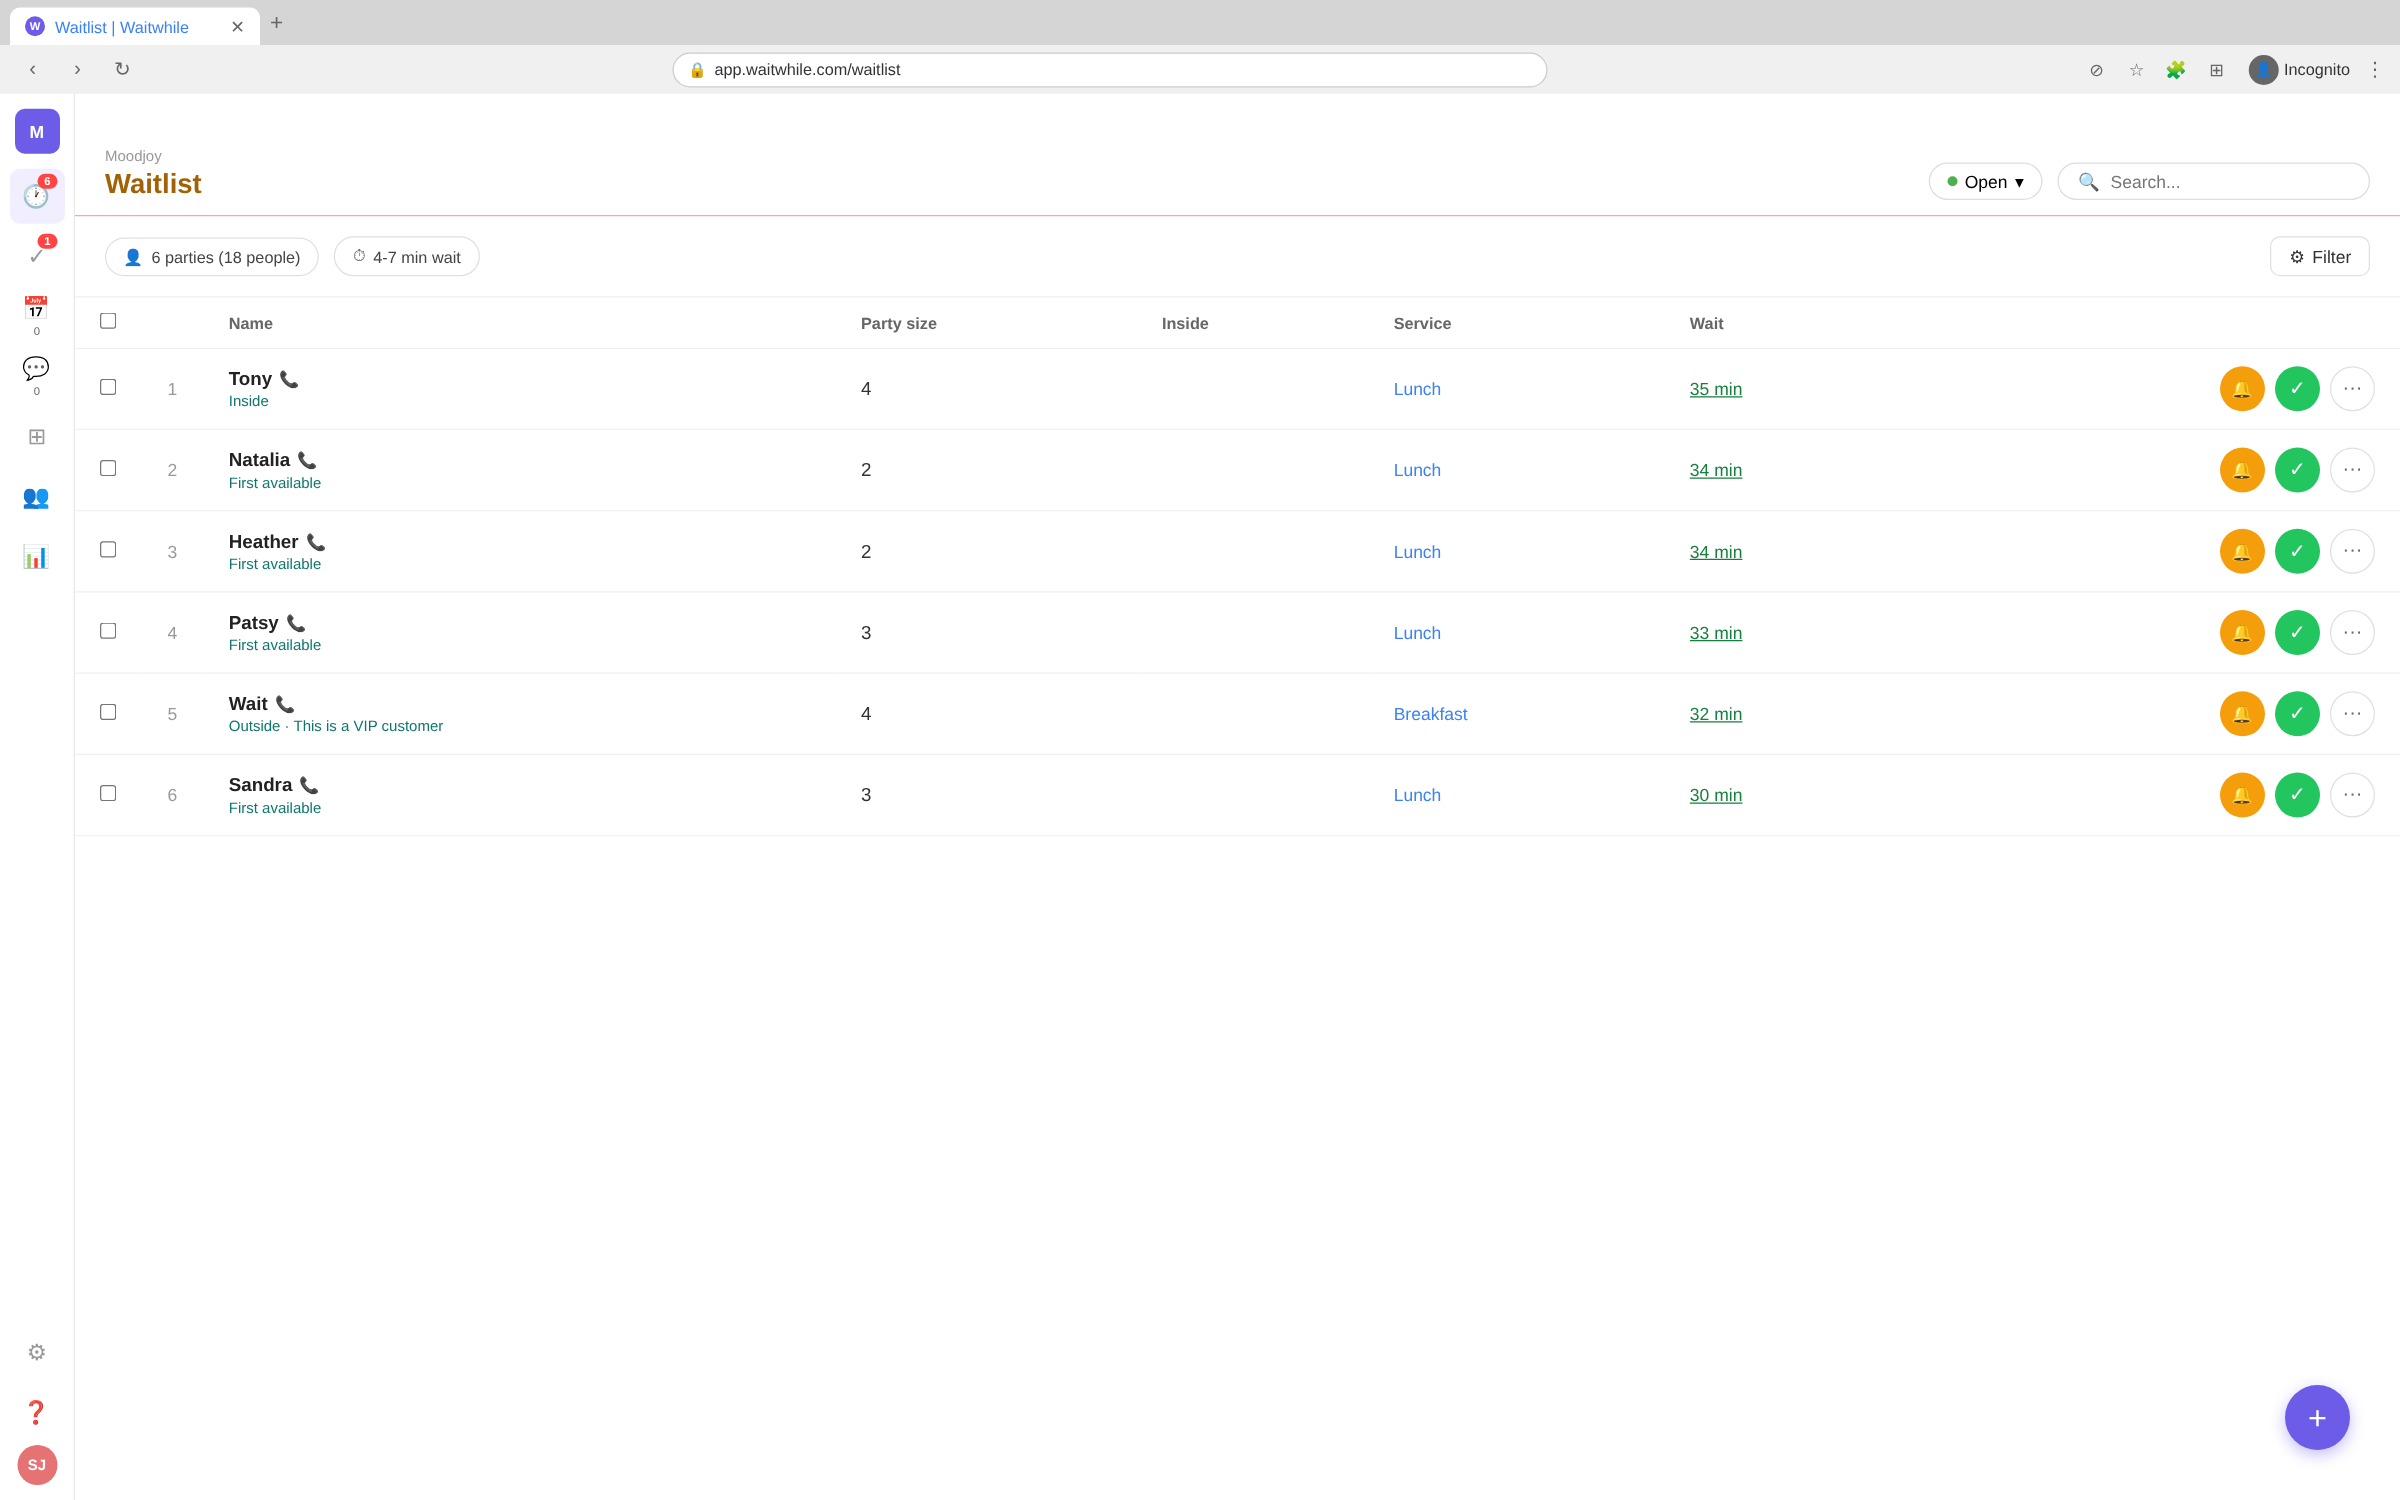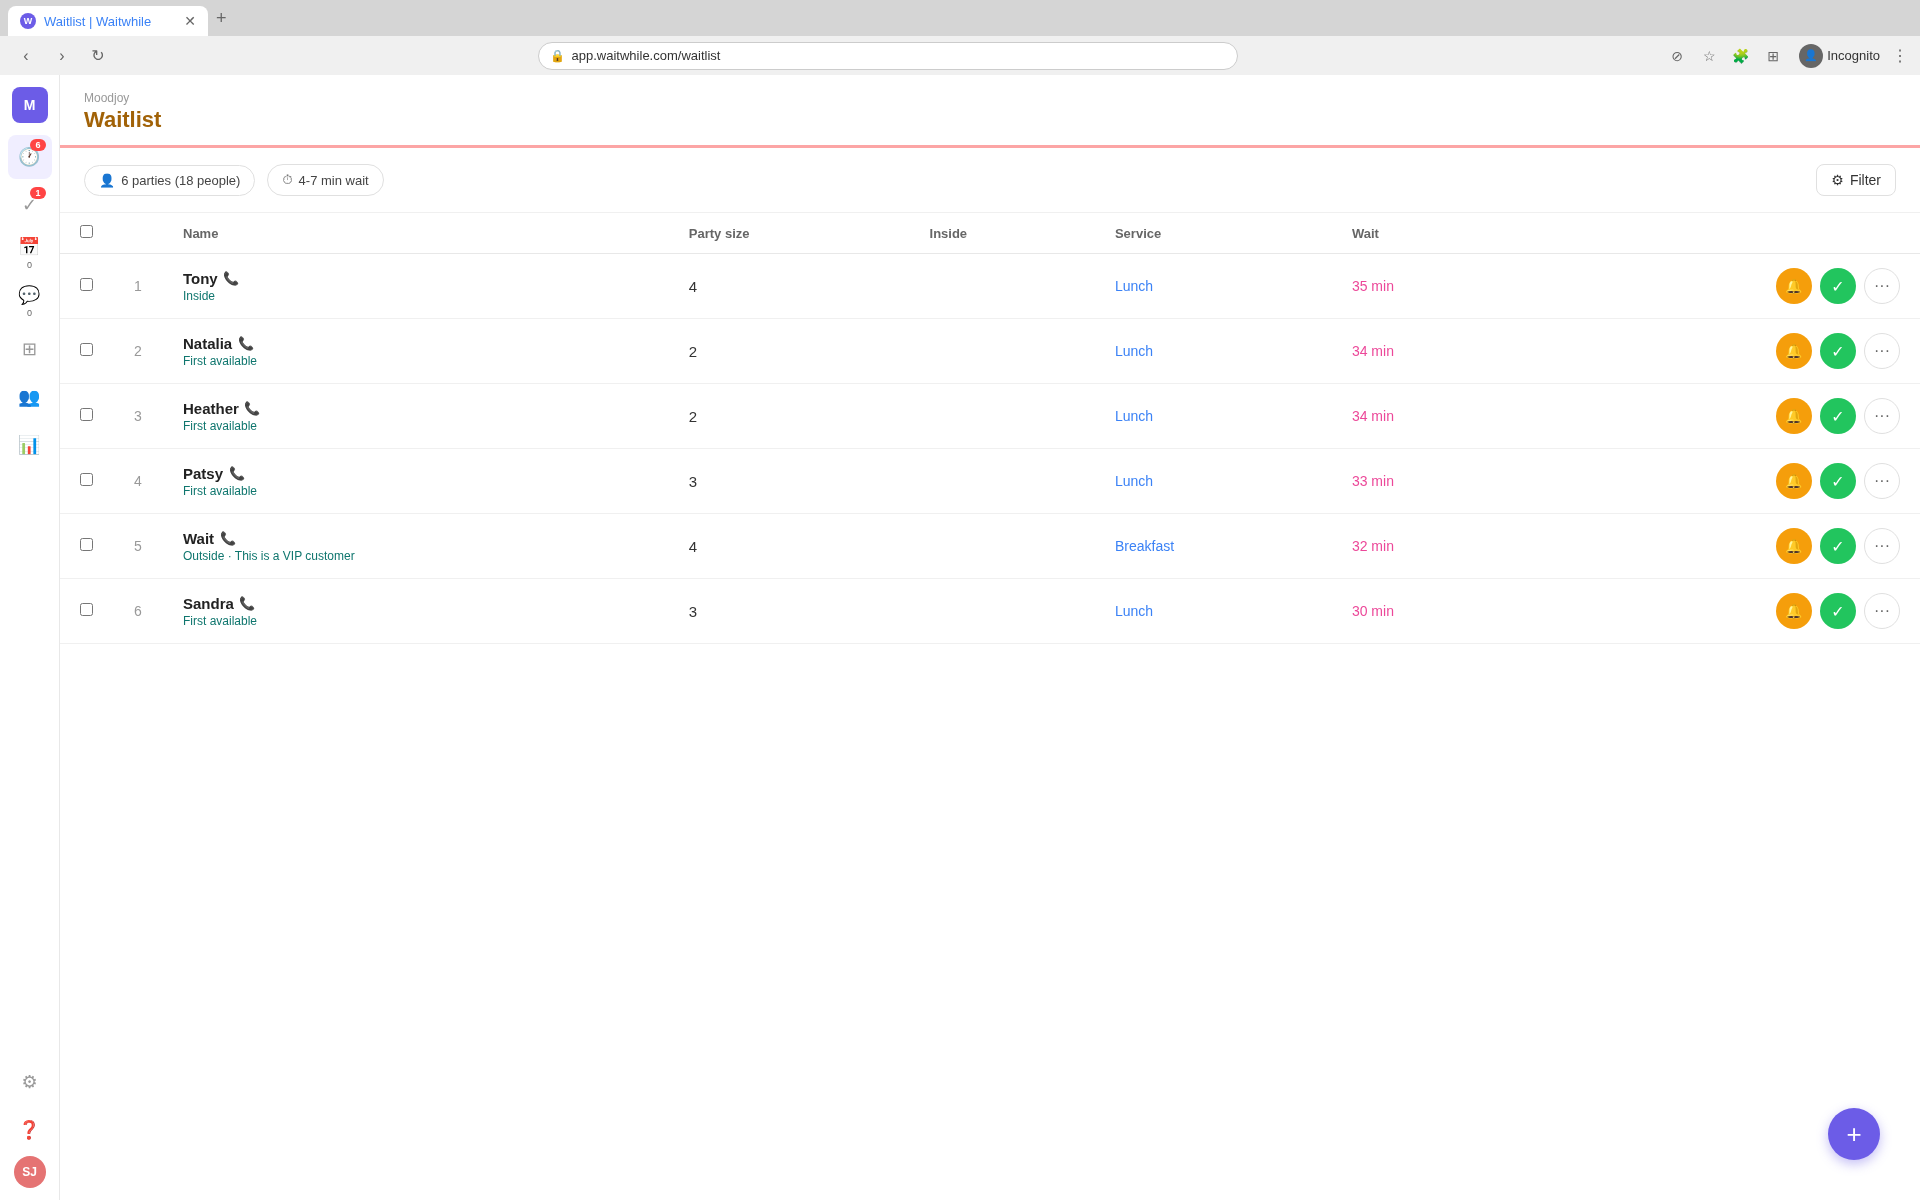--- a/index.html
+++ b/index.html
@@ -33,21 +33,21 @@
     .sidebar-item.active { background: #f0eeff; color: #6c5ce7; }
     .sidebar-item .s-icon { font-size: 18px; }
     .sidebar-item .s-badge { font-size: 9px; color: #666; }
     .sidebar-bottom { margin-top: auto; display: flex; flex-direction: column; align-items: center; gap: 4px; }
     .sidebar-user-avatar { width: 32px; height: 32px; border-radius: 50%; background: #e57373; display: flex; align-items: center; justify-content: center; color: white; font-size: 12px; font-weight: bold; cursor: pointer; }
 
     
     .main-content { flex: 1; background: white; display: flex; flex-direction: column; overflow: hidden; }
 
     
-    .app-header { padding: 16px 24px 12px; border-bottom: 3px solid #fca5a5; display: flex; align-items: flex-end; justify-content: space-between; background: white; }
+    .app-header { padding: 16px 24px 12px; border-bottom: 1px solid #fca5a5; display: flex; align-items: flex-end; justify-content: space-between; background: white; margin-top: 27px; }
     .header-left .org-name { font-size: 12px; color: #999; margin-bottom: 2px; }
     .header-left .page-title { font-size: 22px; font-weight: 700; color: #a16207; }
     .header-right { display: flex; align-items: center; gap: 12px; }
     .status-btn { display: flex; align-items: center; gap: 6px; background: white; border: 1px solid #ddd; border-radius: 20px; padding: 6px 14px; cursor: pointer; font-size: 14px; font-weight: 500; }
     .status-dot { width: 8px; height: 8px; border-radius: 50%; background: #4caf50; }
     .search-box { display: flex; align-items: center; gap: 8px; background: white; border: 1px solid #ddd; border-radius: 20px; padding: 6px 16px; min-width: 250px; }
     .search-box input { border: none; outline: none; font-size: 14px; color: #333; background: transparent; width: 100%; }
     .search-box .search-icon { color: #999; font-size: 14px; }
 
     
@@ -63,21 +63,21 @@
     .th-checkbox { width: 50px; }
     .checkbox-cell { width: 50px; padding: 0 20px; }
     .row-num { width: 50px; text-align: center; color: #999; font-size: 14px; }
     tbody tr { border-bottom: 1px solid #f0f0f0; }
     td { padding: 14px 20px; font-size: 14px; color: #333; vertical-align: middle; }
     .name-cell { }
     .name-primary { display: flex; align-items: center; gap: 6px; font-weight: 600; font-size: 15px; color: #222; }
     .name-sub { font-size: 12px; color: #0f766e; margin-top: 2px; display: flex; align-items: center; gap: 4px; }
     .party-size { font-size: 15px; color: #333; }
     .service-label { font-size: 14px; color: #3b82f6; }
-    .wait-time { font-size: 14px; color: #ec4899; font-weight: 500; }
+    .wait-time { font-size: 14px; color: #15803d; font-weight: 500; text-decoration: underline; }
     .actions-cell { display: flex; align-items: center; gap: 8px; justify-content: flex-end; }
     .btn-notify { width: 36px; height: 36px; border-radius: 50%; background: #f59e0b; border: none; cursor: pointer; display: flex; align-items: center; justify-content: center; color: white; font-size: 14px; }
     .btn-check { width: 36px; height: 36px; border-radius: 50%; background: #22c55e; border: none; cursor: pointer; display: flex; align-items: center; justify-content: center; color: white; font-size: 16px; }
     .btn-more { width: 36px; height: 36px; border-radius: 50%; background: white; border: 1px solid #e0e0e0; cursor: pointer; display: flex; align-items: center; justify-content: center; color: #666; font-size: 16px; }
 
     
     .fab { position: fixed; bottom: 40px; right: 40px; width: 52px; height: 52px; border-radius: 50%; background: #6c5ce7; border: none; cursor: pointer; display: flex; align-items: center; justify-content: center; color: white; font-size: 26px; box-shadow: 0 4px 12px rgba(108,92,231,0.4); }
 
     
     .notif-badge { position: absolute; top: 4px; right: 6px; background: #ff4444; color: white; border-radius: 10px; font-size: 9px; padding: 1px 5px; font-weight: bold; }
@@ -159,20 +159,31 @@
       </div>
     </div>
   </div>
 
   <div class="main-content">
 
     <div class="app-header">
       <div class="header-left">
         <div class="org-name">Moodjoy</div>
         <div class="page-title">Waitlist</div>
+      </div>
+      <div class="header-right">
+        <button class="status-btn">
+          <span class="status-dot"></span>
+          <span>Open</span>
+          <span>▾</span>
+        </button>
+        <div class="search-box">
+          <span class="search-icon">🔍</span>
+          <input type="text" placeholder="Search..." style="">
+        </div>
       </div>
     </div>
 
     <div class="stats-bar">
       <div class="stat-chip">
         <span class="chip-icon">👤</span>
         <span>6 parties (18 people)</span>
       </div>
       <div class="stat-chip">
         <span class="chip-icon">⏱</span>

